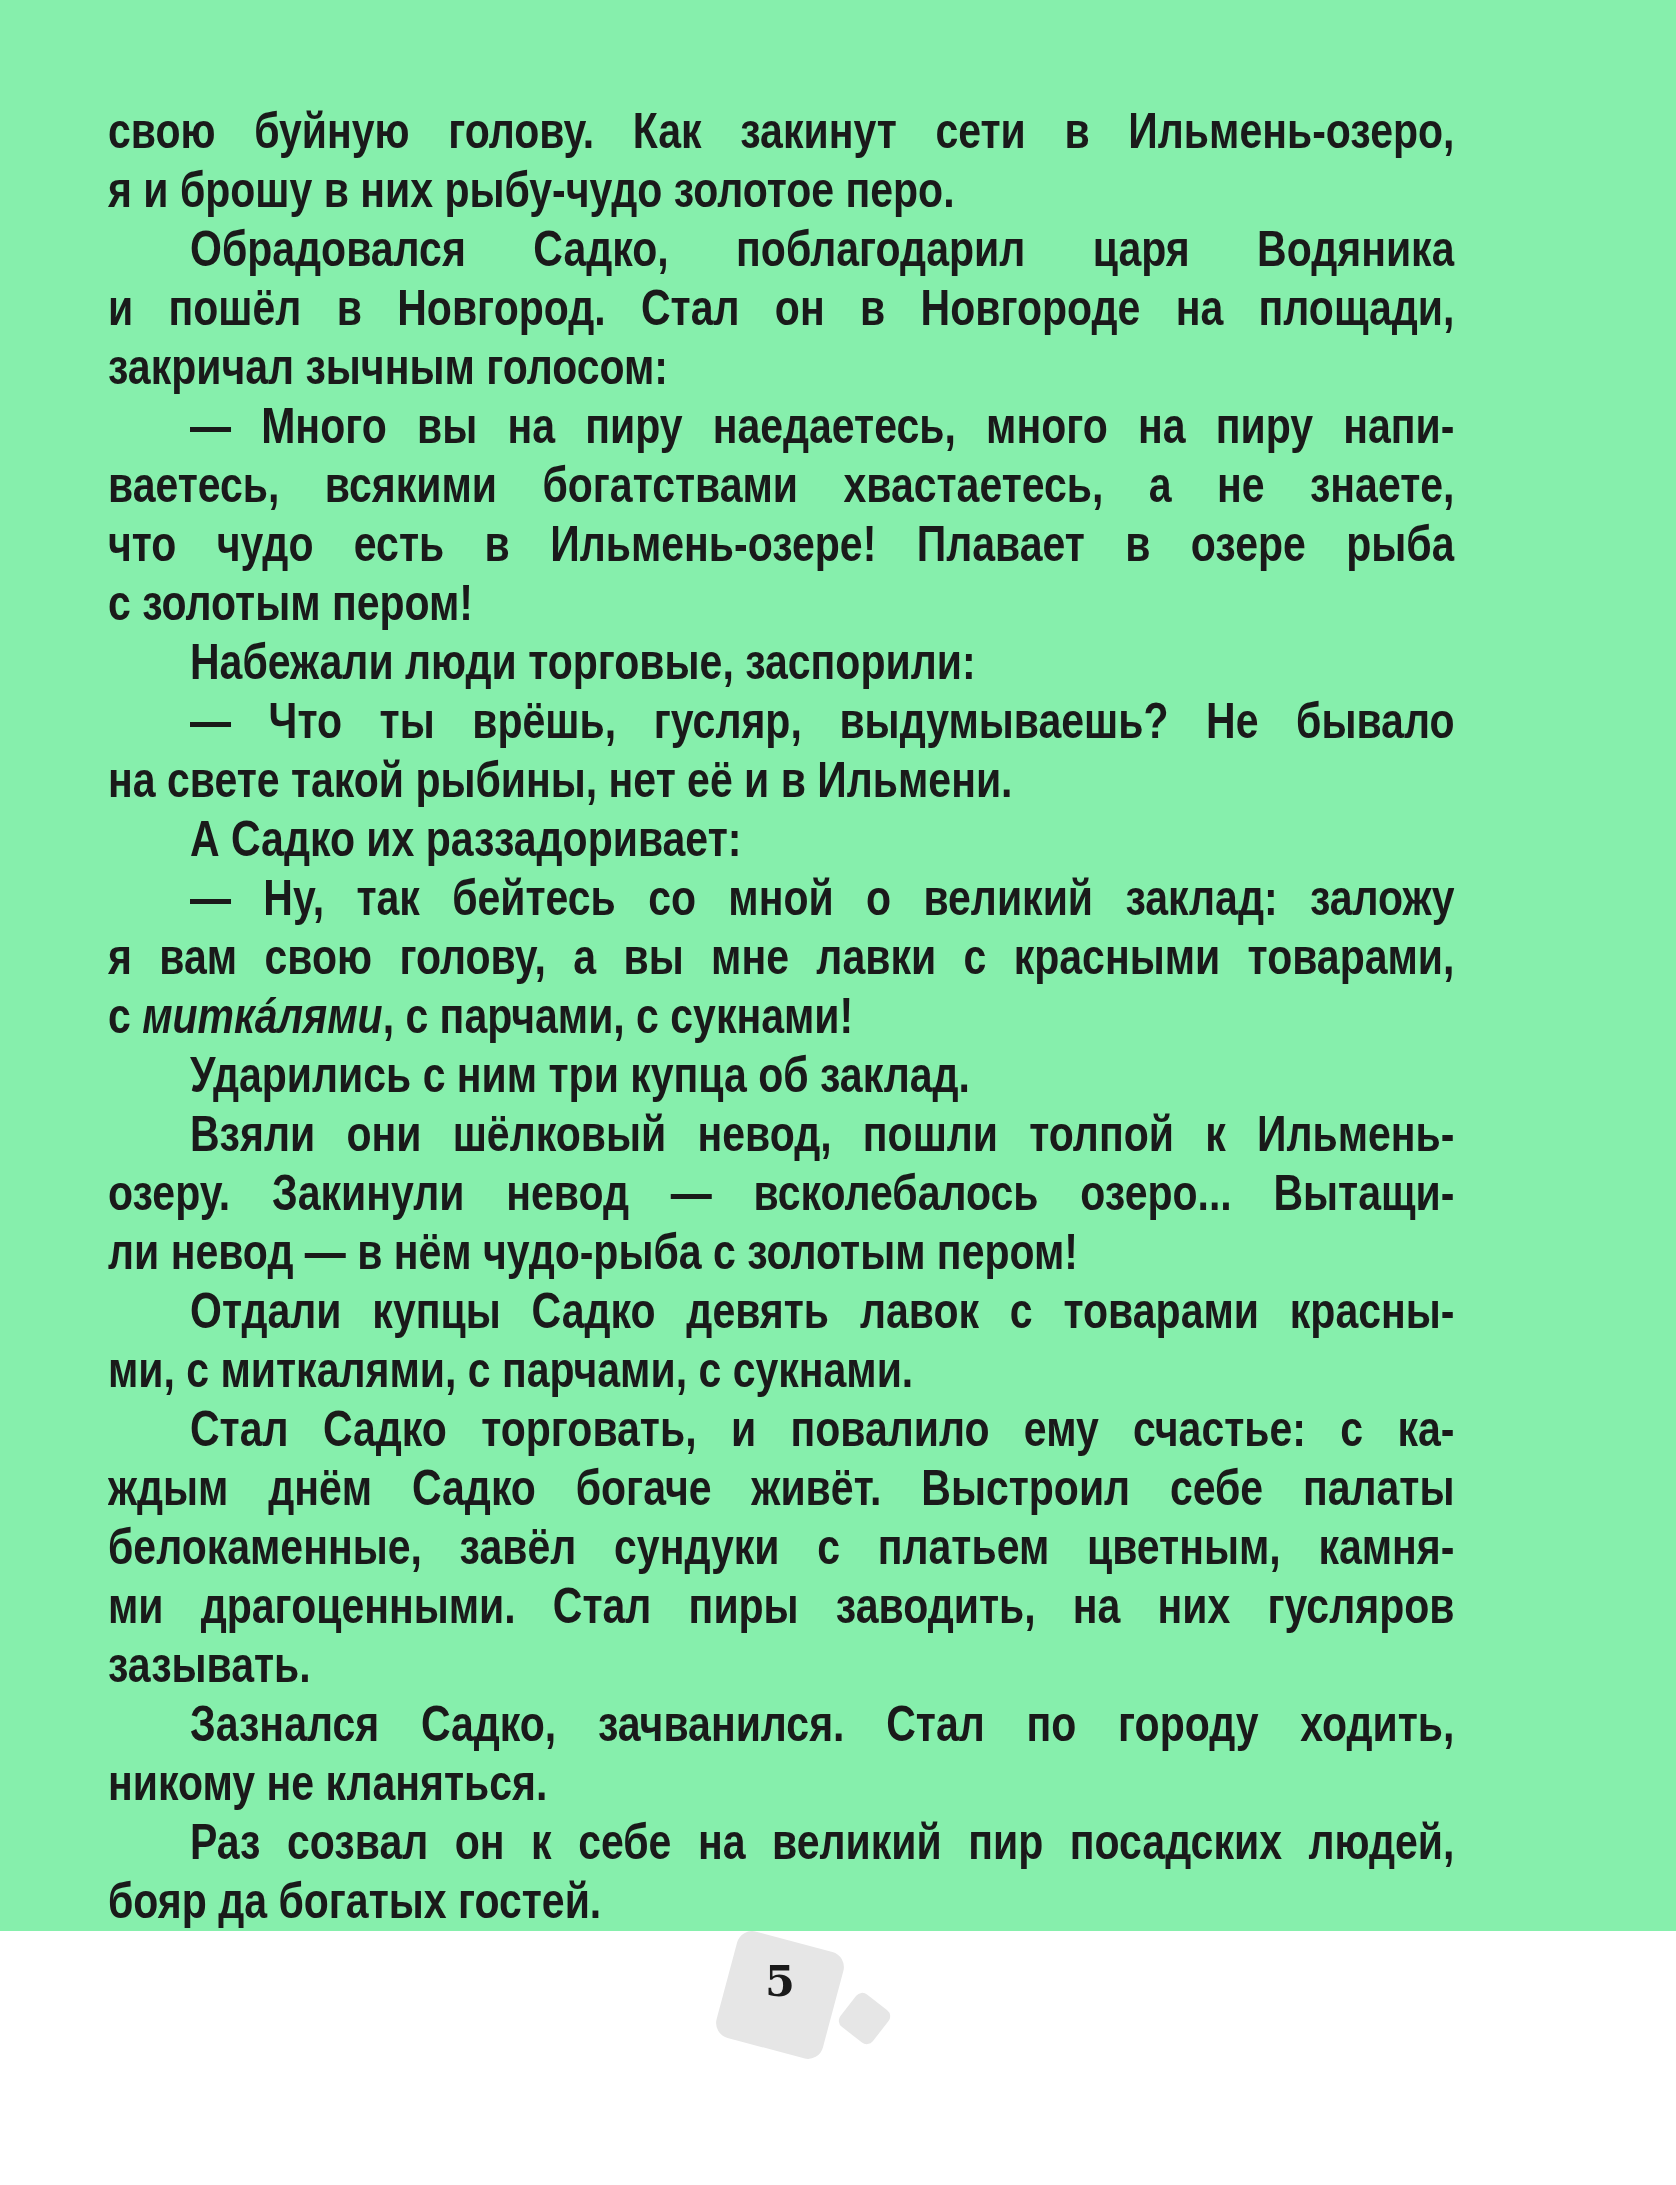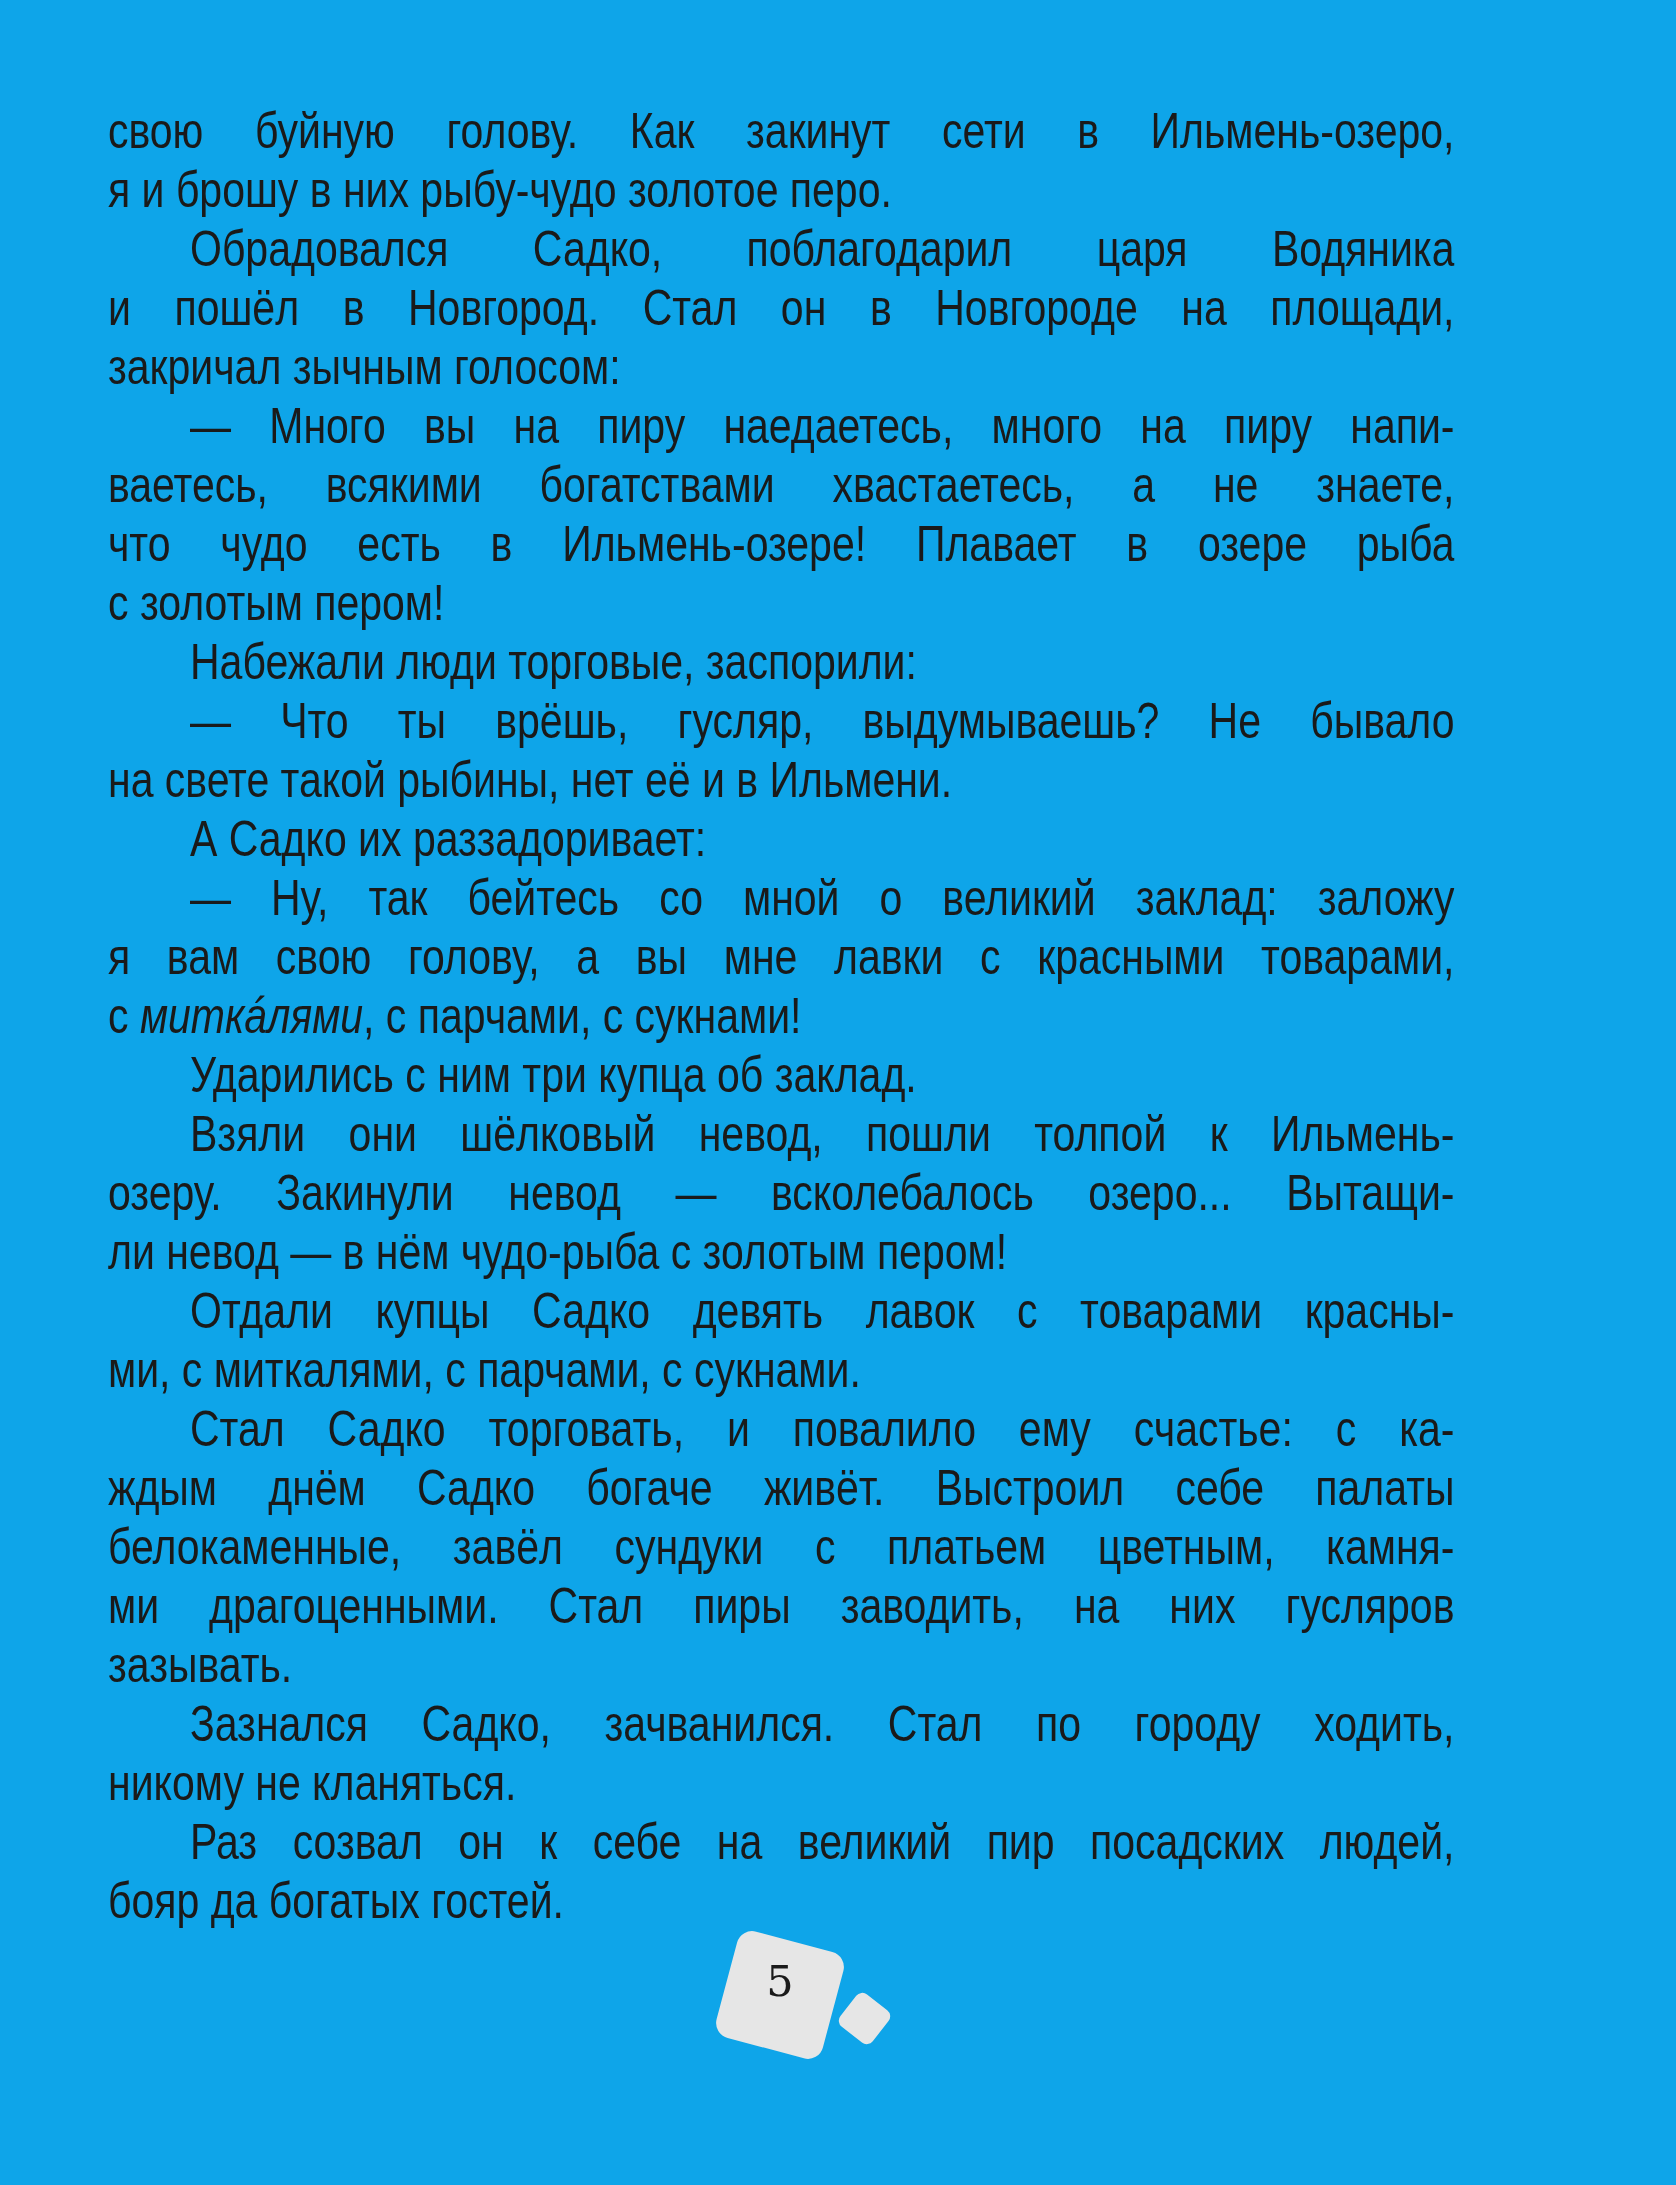--- a/index.html
+++ b/index.html
@@ -1,17 +1,17 @@
 <!DOCTYPE html>
 <html style="font-size:13.8px"><head>
 <meta charset="utf-8">
 <style>
   html, body { margin:0; padding:0; background:#ffffff; }
   body { width:1677px; height:2185px; position:relative; overflow:hidden; }
-  .page { position:absolute; left:0; top:0; width:1677px; height:2185px; background:#0ea5e9; }
+  .page { position:absolute; left:0; top:0; width:1677px; height:1931px; background:#86efac;font-weight:bold; }
   .text-wrap {
     position:absolute; left:108px; top:102px;
     width:1642px;
     transform:scaleX(0.82); transform-origin:0 0;
     font-family:"Liberation Sans", sans-serif;
     font-size:50px; line-height:59px; color:#1a1a1a;
   }
   .line { white-space:nowrap; height:59px; }
   .line.j { text-align:justify; text-align-last:justify; white-space:normal; overflow:hidden; }
   .line.indent { padding-left:100px; }

